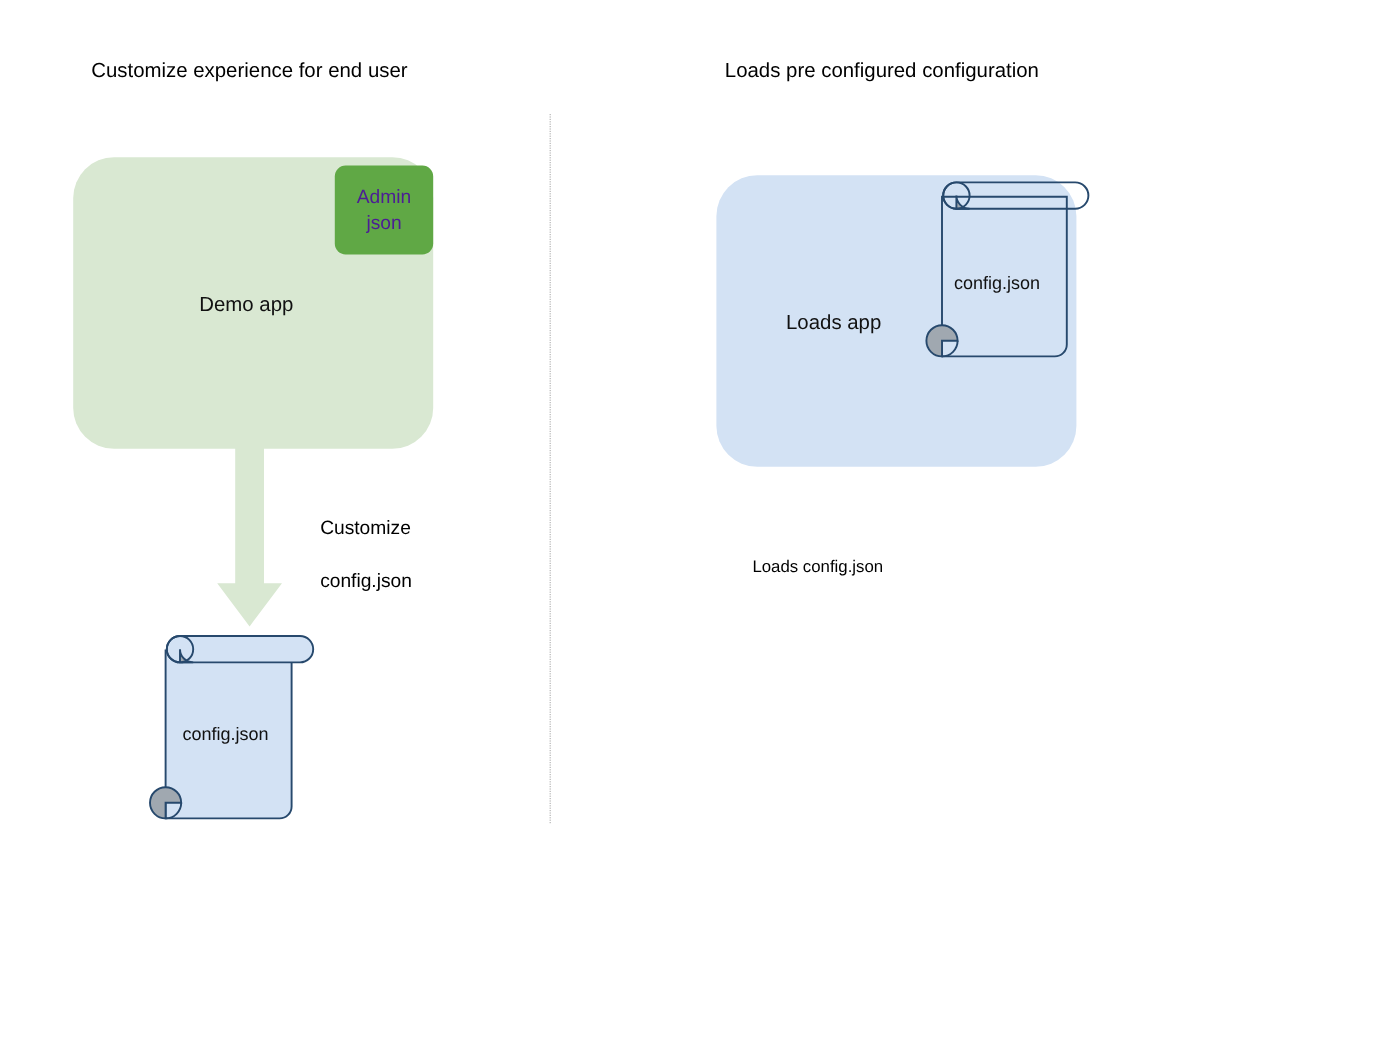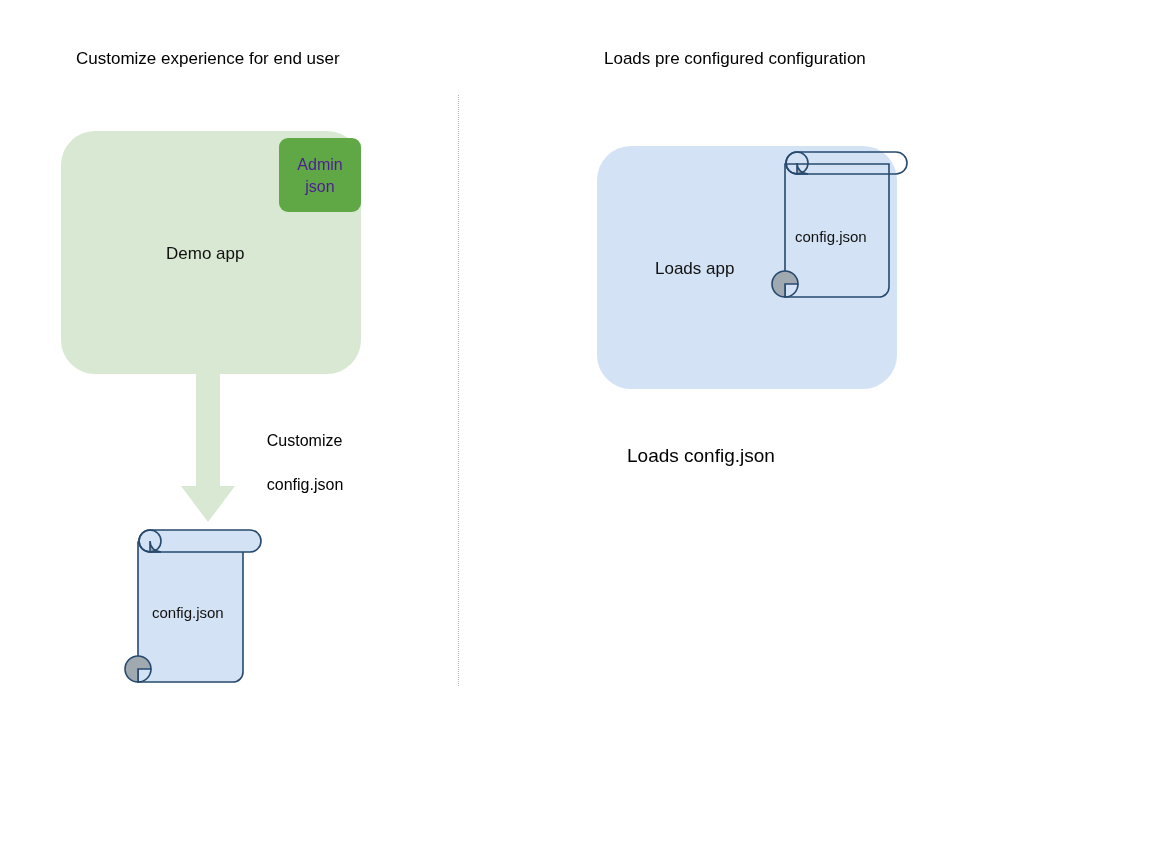--- a/index.html
+++ b/index.html
@@ -48,21 +48,21 @@
 
   
   .scroll-doc{position:absolute;}
   #scroll-left{left:112px;top:524px;}
   #scroll-right{left:763px;top:147px;}
   .scroll-text{position:absolute;font-size:15px;color:#111;}
   #scroll-left-text{left:152px;top:604px;}
   #scroll-right-text{left:795px;top:228px;}
 
   
-  #loads-caption{left:627px;top:443px;font-size:19px;}
+  #loads-caption{left:627px;top:463px;font-size:14px;}
 </style>
 </head>
 <body>
 
 <div class="canvas">
 
   <div class="lbl col-title" id="right-title">Loads pre configured configuration</div>
 
   <div class="lbl col-title" id="left-title">Customize experience for end user</div>
 

